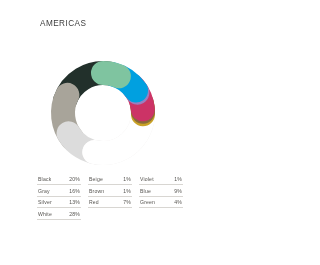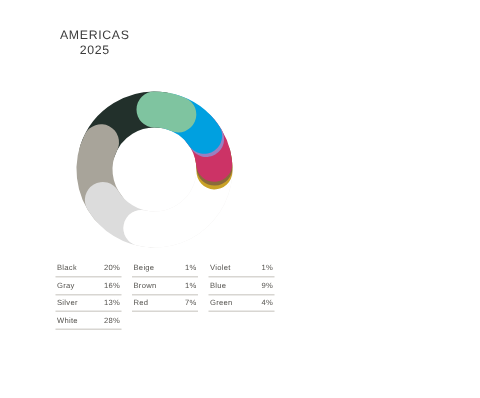--- a/index.html
+++ b/index.html
@@ -9,21 +9,20 @@
     overflow:hidden;position:relative;
   }
   #slide{position:absolute;inset:0;background:#ffffff;}
 
   
   #title{
     position:absolute;left:40px;top:19px;
     font-size:8.2px;line-height:10.4px;
     letter-spacing:.45px;color:#3c3c3c;font-weight:400;
     text-transform:uppercase;
-    text-align:center;
   }
   #title div{white-space:nowrap;}
 
   
   #chart-wrap{position:absolute;left:38px;top:55px;width:134px;height:116px;}
   #donut{display:block;width:134px;height:116px;overflow:visible;}
 
   
   #legend{
     position:absolute;left:37px;top:174px;width:146px;
@@ -41,21 +40,20 @@
   .lg-name{overflow:hidden;text-overflow:clip;}
   .lg-val{padding-left:4px;color:#55534f;}
 </style>
 </head>
 <body>
 
 <div id="slide">
 
   <div id="title">
     <div>AMERICAS</div>
-    <div>2025</div>
   </div>
 
   <div id="chart-wrap">
     <svg id="donut" viewBox="0 0 134 116">
         <path d="M 26.95773934819386 45.639320225002095 A 40 40 0 0 1 71.25737860160923 18.492466376194486" fill="none" stroke="#22302b" stroke-width="24" stroke-linecap="round"></path>
         <path d="M 34.17947028896841 83.49695958994756 A 40 40 0 0 1 29.359739032465292 39.840380010418116" fill="none" stroke="#a8a49a" stroke-width="24" stroke-linecap="round"></path>
         <path d="M 62.488379218827454 97.92106913713087 A 40 40 0 0 1 30.570318919842244 78.36165663001483" fill="none" stroke="#dcdcdc" stroke-width="24" stroke-linecap="round"></path>
         <path d="M 104.68458805257912 52.98667065742784 A 40 40 0 0 1 56.27427034413828 97.03667047754989" fill="none" stroke="#eeeceb" stroke-width="24" stroke-linecap="round"></path>
         <path d="M 104.68458805257912 52.98667065742784 A 40 40 0 0 1 56.27427034413828 97.03667047754989" fill="none" stroke="#ffffff" stroke-width="24" stroke-linecap="round"></path>
         <path d="M 104.68458805257912 52.98667065742784 A 40 40 0 0 1 56.27427034413828 97.03667047754989" fill="none" stroke="#ffffff" stroke-width="22.6" stroke-linecap="round"></path>

